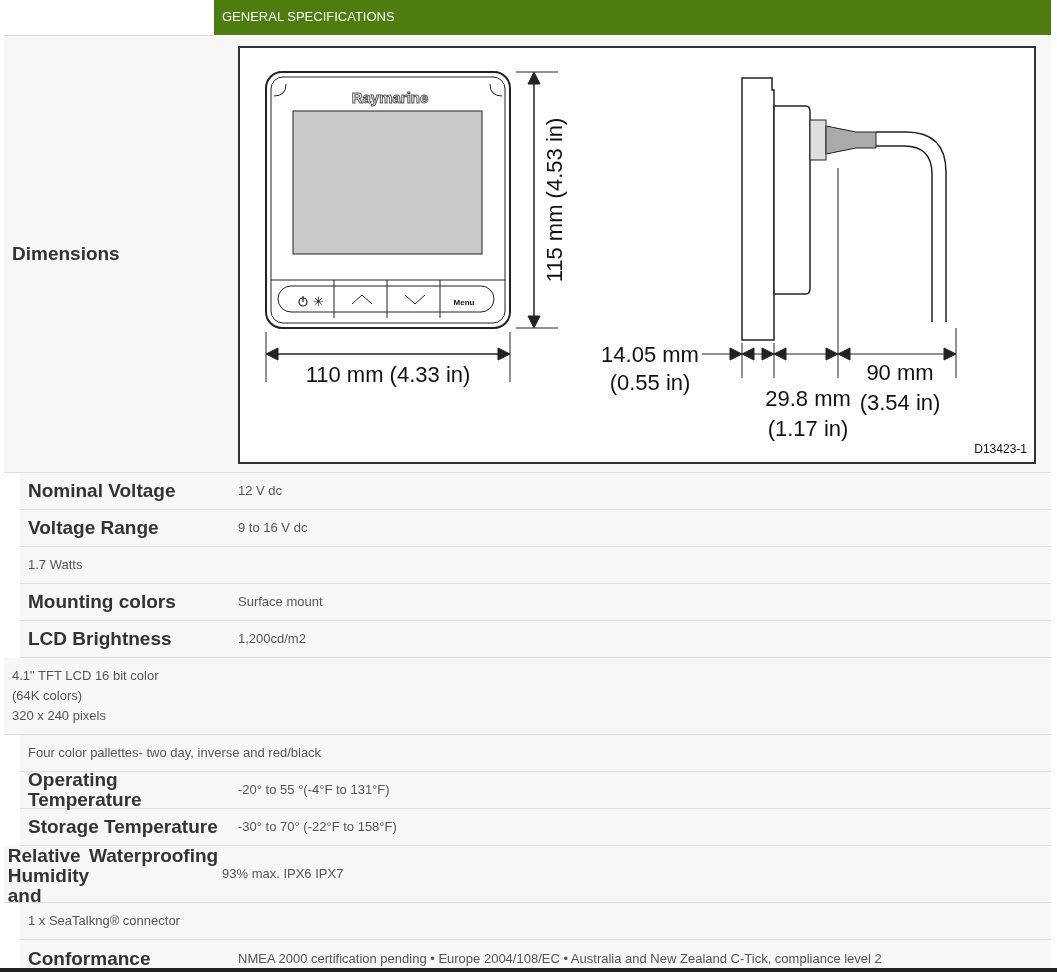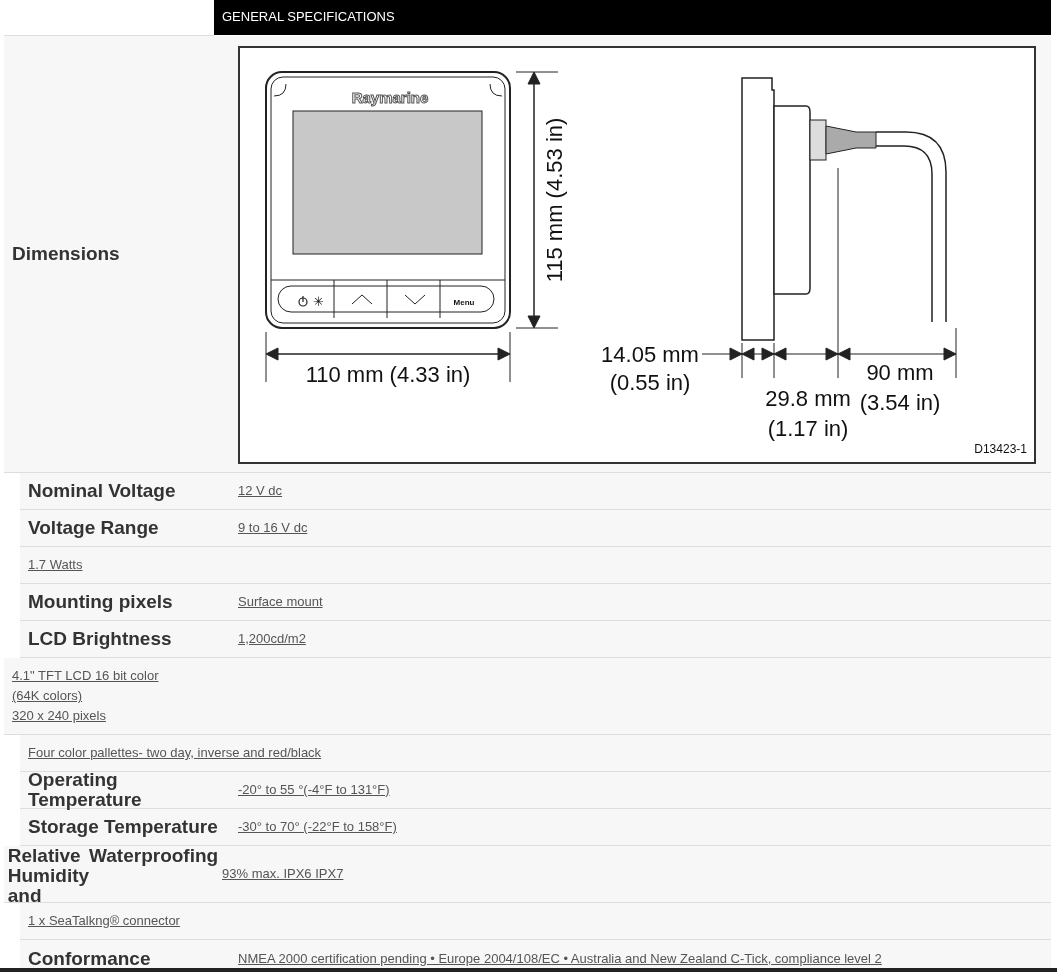--- a/index.html
+++ b/index.html
@@ -1,26 +1,26 @@
 <!DOCTYPE html>
 <html><head>
   <meta charset="utf-8">
   <style>
     * { box-sizing: border-box; margin: 0; padding: 0; }
     html, body { width: 1057px; height: 972px; overflow: hidden; background: #ffffff; }
     body { font-family: "Liberation Sans", sans-serif; color: #333; position: relative; }
 
     .header-row { position: absolute; left: 0; top: 0; width: 1057px; height: 36px; background: #fff; }
     .header-left { position: absolute; left: 4px; top: 0; width: 210px; height: 36px; border-bottom: 1px solid #ddd; background:#fff; }
-    .header-title { position: absolute; left: 214px; top: 0; width: 837px; height: 35px; background: #000000; color: #fff; font-size: 13px; line-height: 34px; padding-left: 8px; }
+    .header-title { position: absolute; left: 214px; top: 0; width: 837px; height: 35px; background: #4d7c0f; color: #fff; font-size: 13px; line-height: 34px; padding-left: 8px; }
 
     .table { position: absolute; left: 4px; top: 36px; width: 1047px; }
     .row { display: flex; border-bottom: 1px solid #ddd; background: #f7f7f7; }
     .row .label { width: 210px; padding-left: 8px; font-weight: bold; font-size: 19px; color: #333; display: flex; align-items: center; line-height: 20px; }
-    .row .value { flex: 1; padding-left: 8px; font-size: 13px; color: #555; display: flex; flex-direction: column; justify-content: center; line-height: 20px; text-decoration: underline; }
+    .row .value { flex: 1; padding-left: 8px; font-size: 13px; color: #555; display: flex; flex-direction: column; justify-content: center; line-height: 20px; }
     .row.h37 { height: 37px; margin-left: 16px; }
     .row.dim { height: 437px; }
     .row.tall { height: 77px; }
     .row.hum { height: 57px; }
 
     .diagram { position: relative; width: 798px; height: 418px; margin-left: 16px; margin-top: 10px; border: 2px solid #333; background: #fff; }
     .diagram svg { position: absolute; left: 0; top: 0; }
     .dim-text { font-family: "Liberation Sans", sans-serif; font-size: 22px; fill: #111; }
     .code-text { font-family: "Liberation Sans", sans-serif; font-size: 12px; fill: #111; }
   </style>
@@ -111,21 +111,21 @@
     <div class="value">12 V dc</div>
   </div>
   <div class="row h37">
     <div class="label">Voltage Range</div>
     <div class="value">9 to 16 V dc</div>
   </div>
   <div class="row h37">
     <div class="value">1.7 Watts</div>
   </div>
   <div class="row h37">
-    <div class="label">Mounting pixels</div>
+    <div class="label">Mounting colors</div>
     <div class="value">Surface mount</div>
   </div>
   <div class="row h37">
     <div class="label">LCD Brightness</div>
     <div class="value">1,200cd/m2</div>
   </div>
   <div class="row tall">
     <div class="value">
       <span>4.1" TFT LCD 16 bit color</span>
       <span>(64K colors)</span>

